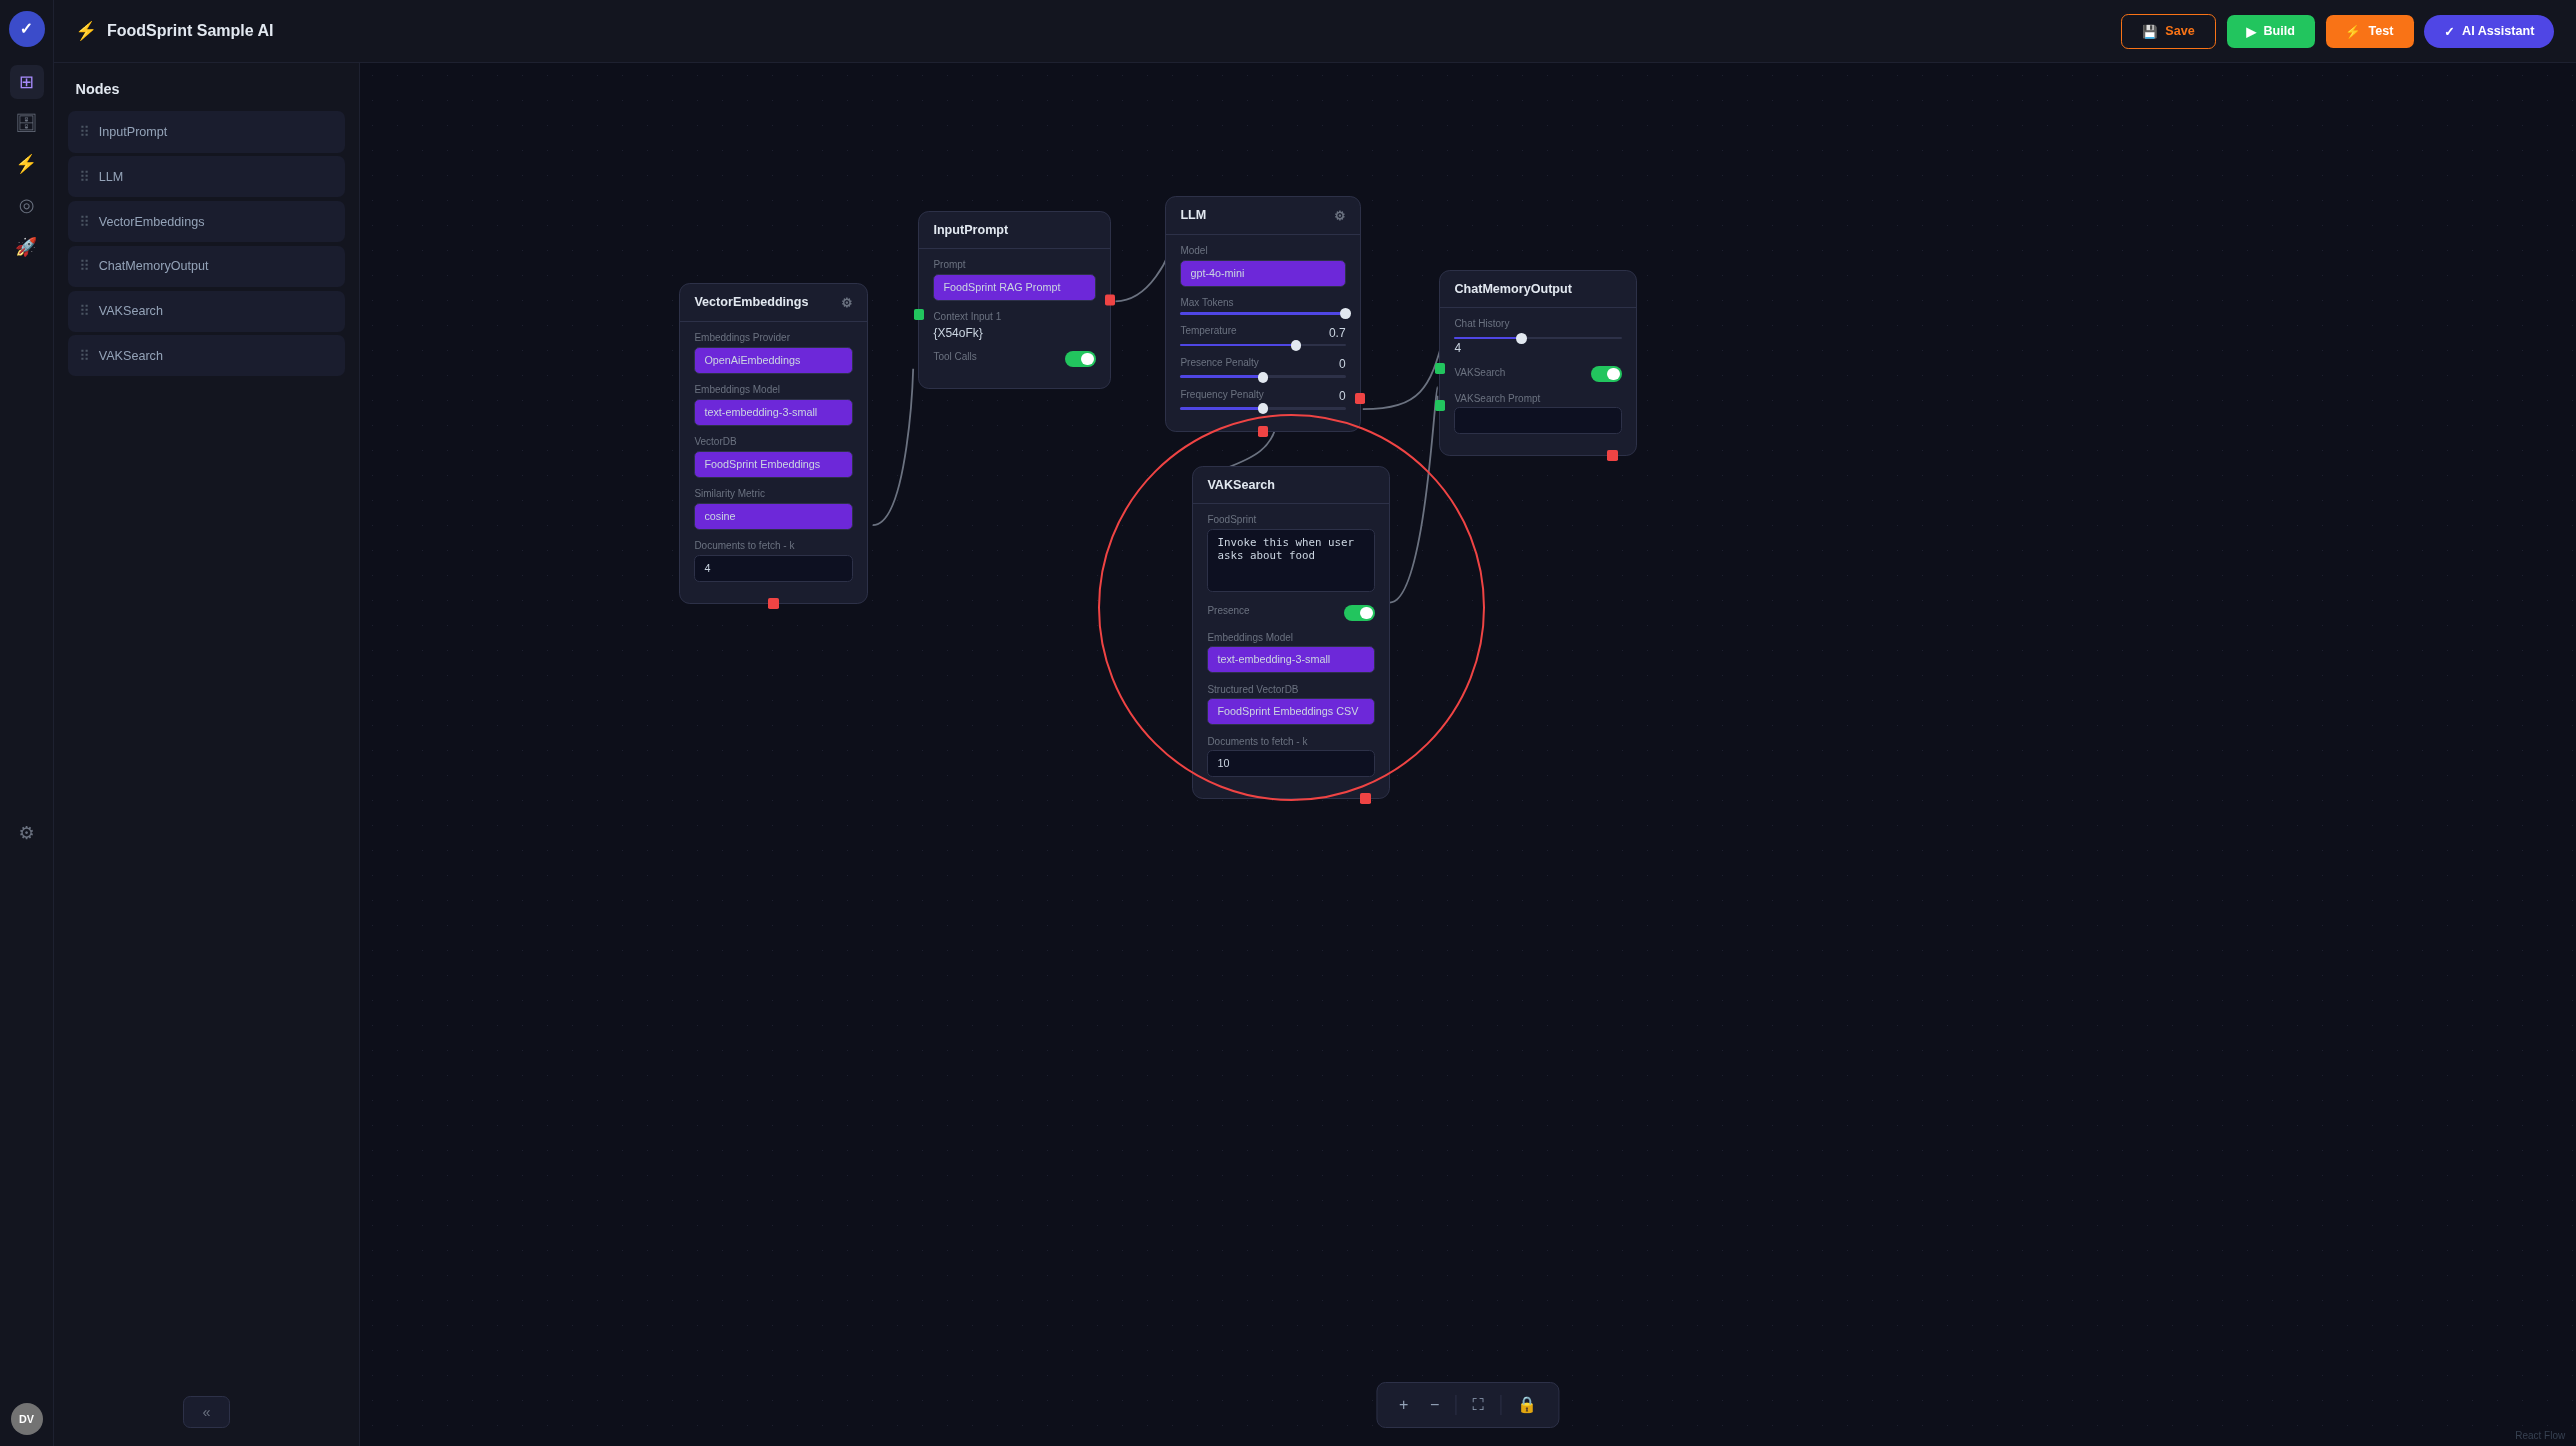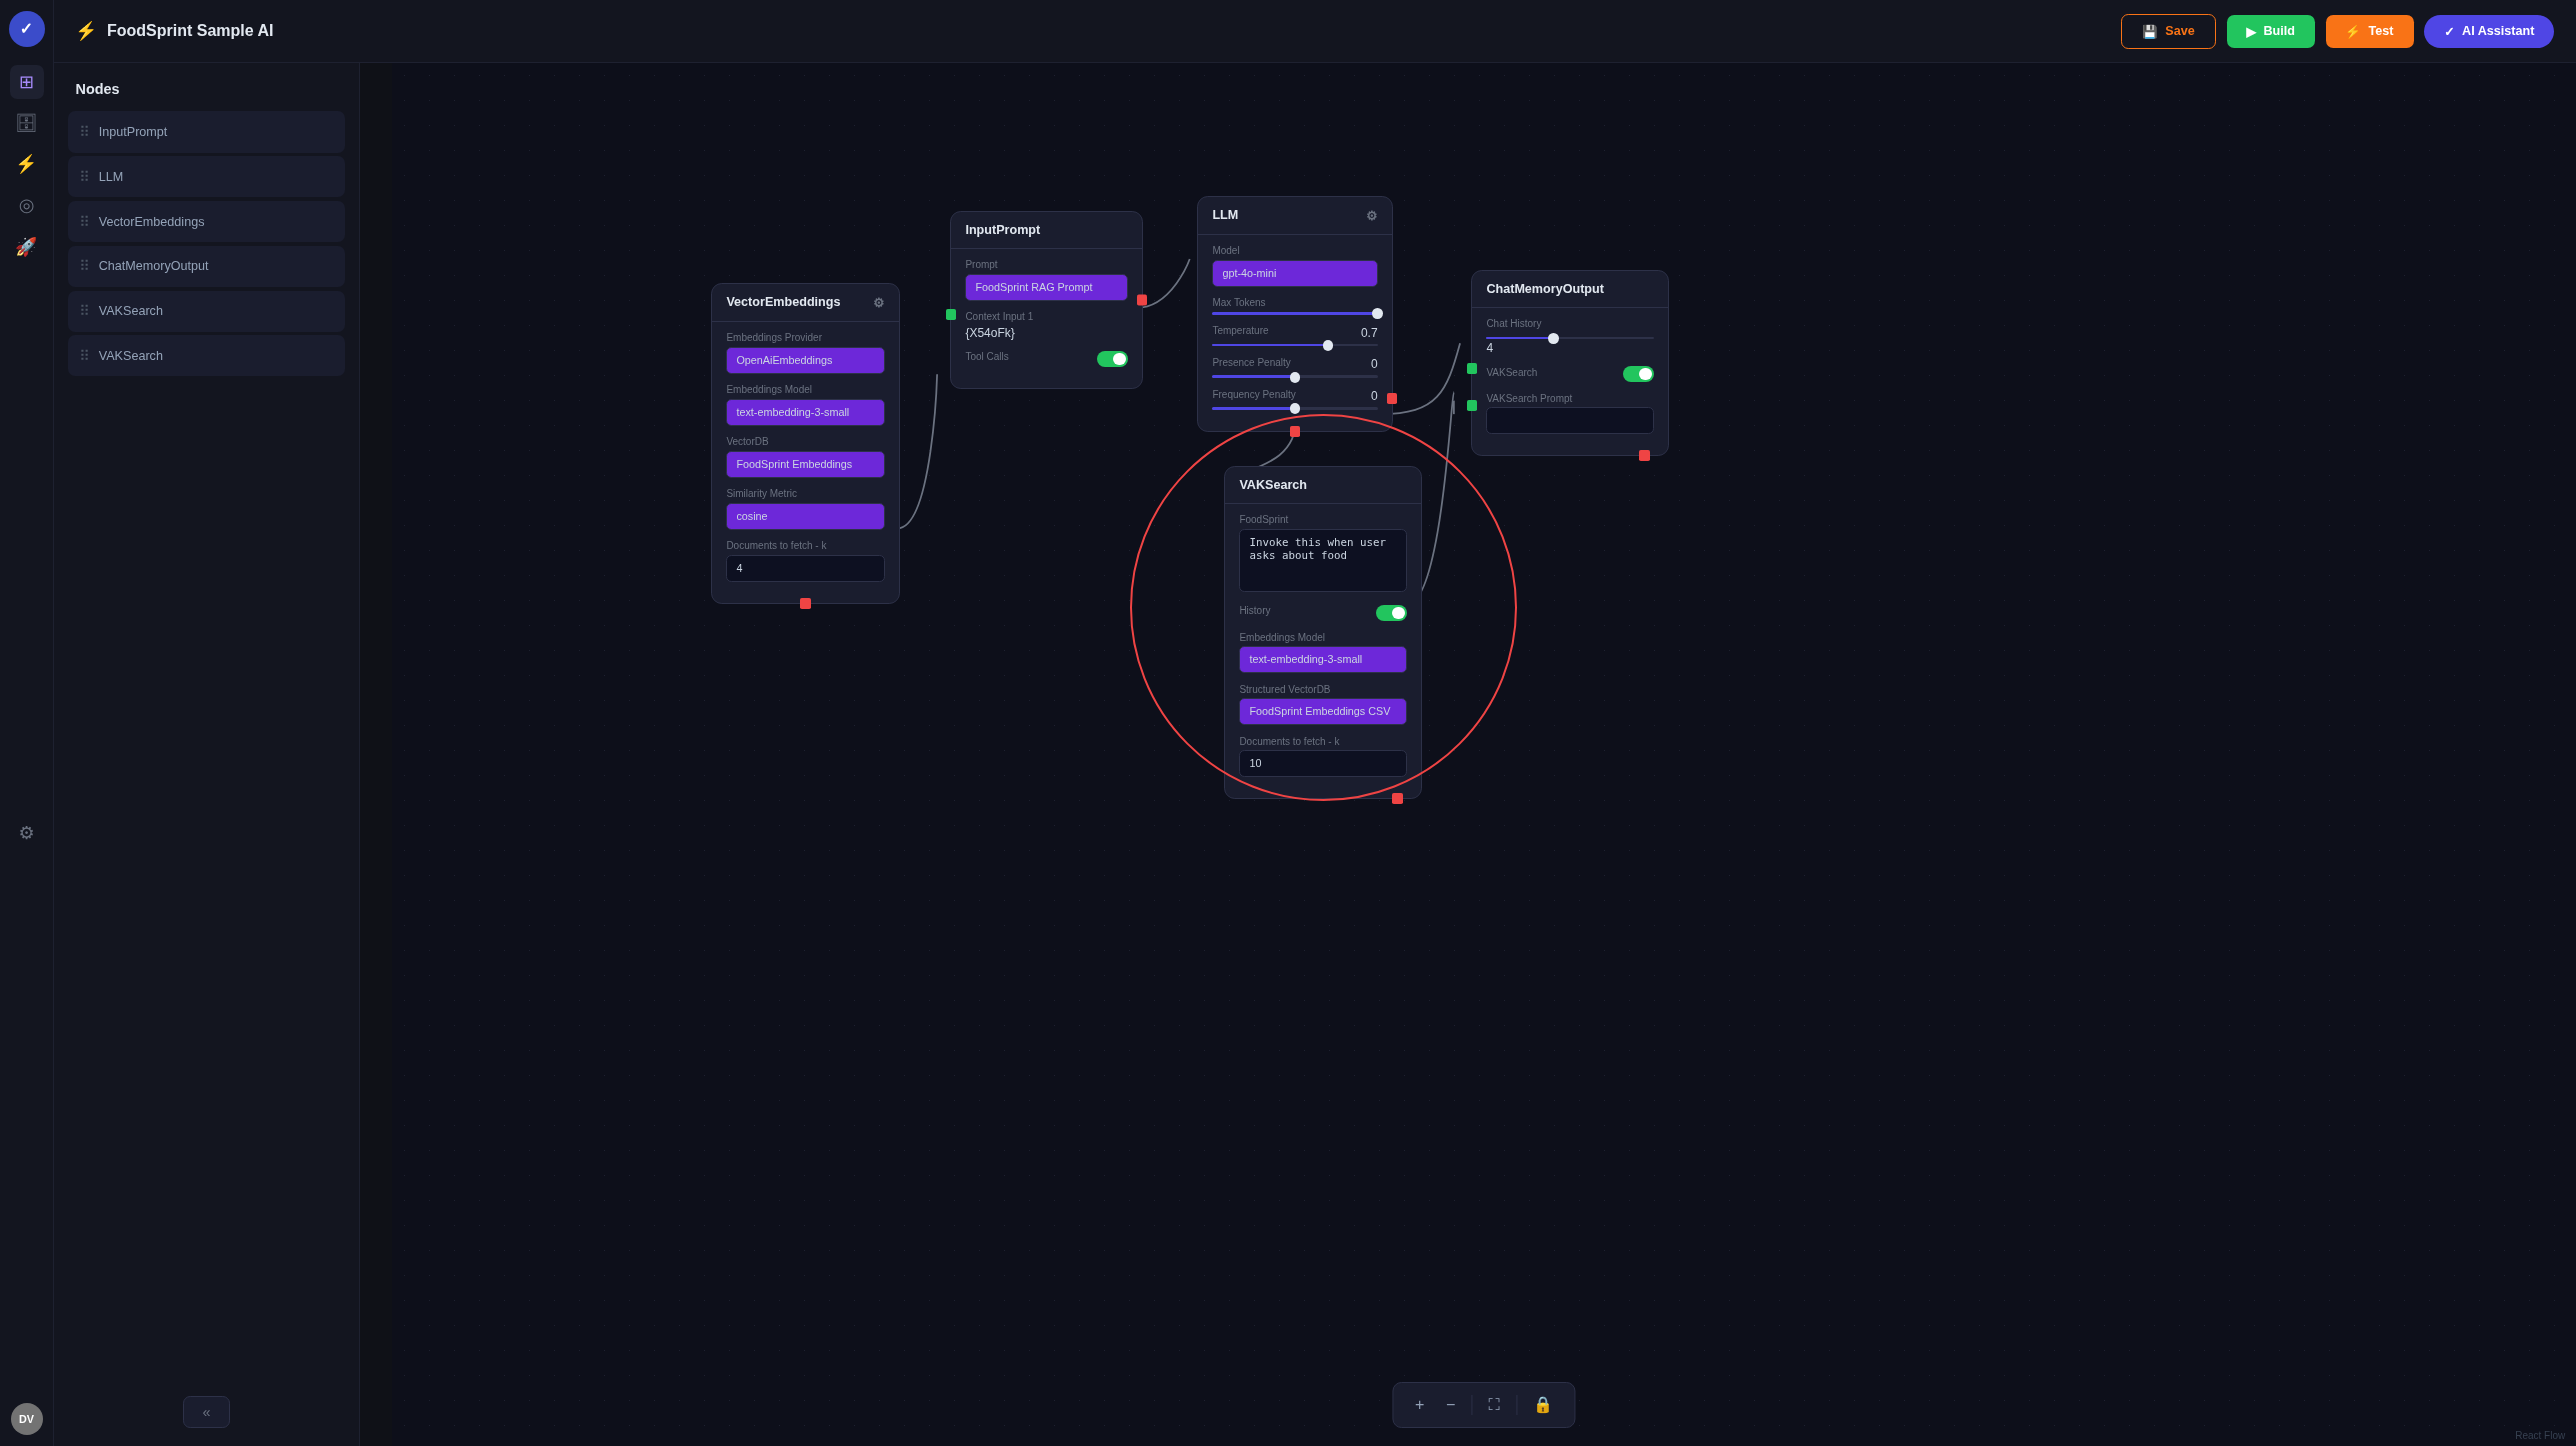--- a/index.html
+++ b/index.html
@@ -108,21 +108,20 @@
     .btn-ai {
       background: #4f46e5;
       color: white;
       border-radius: 21.6px;
     }
 
     
     .content {
       flex: 1;
       display: flex;
-      gap: 32px;
     }
 
     
     .sidebar {
       width: 306px;
       background: #13151f;
       border-right: 0.9px solid #1e2130;
       padding: 18px 14.4px;
       display: flex;
       flex-direction: column;
@@ -596,21 +595,21 @@
         <div class="node-header">
           <span>VAKSearch</span>
         </div>
         <div class="node-body">
           <div class="node-field">
             <div class="node-label">FoodSprint</div>
             <textarea class="node-textarea" style="">Invoke this when user asks about food</textarea>
           </div>
           <div class="node-field">
             <div class="row-between">
-              <div class="node-label">History</div>
+              <div class="node-label">Presence</div>
               <div class="toggle" style="background:#22c55e;">
                 <div class="toggle-knob"></div>
               </div>
             </div>
           </div>
           <div class="node-field">
             <div class="node-label">Embeddings Model</div>
             <select class="node-select">
               <option>text-embedding-3-small</option>
             </select>

